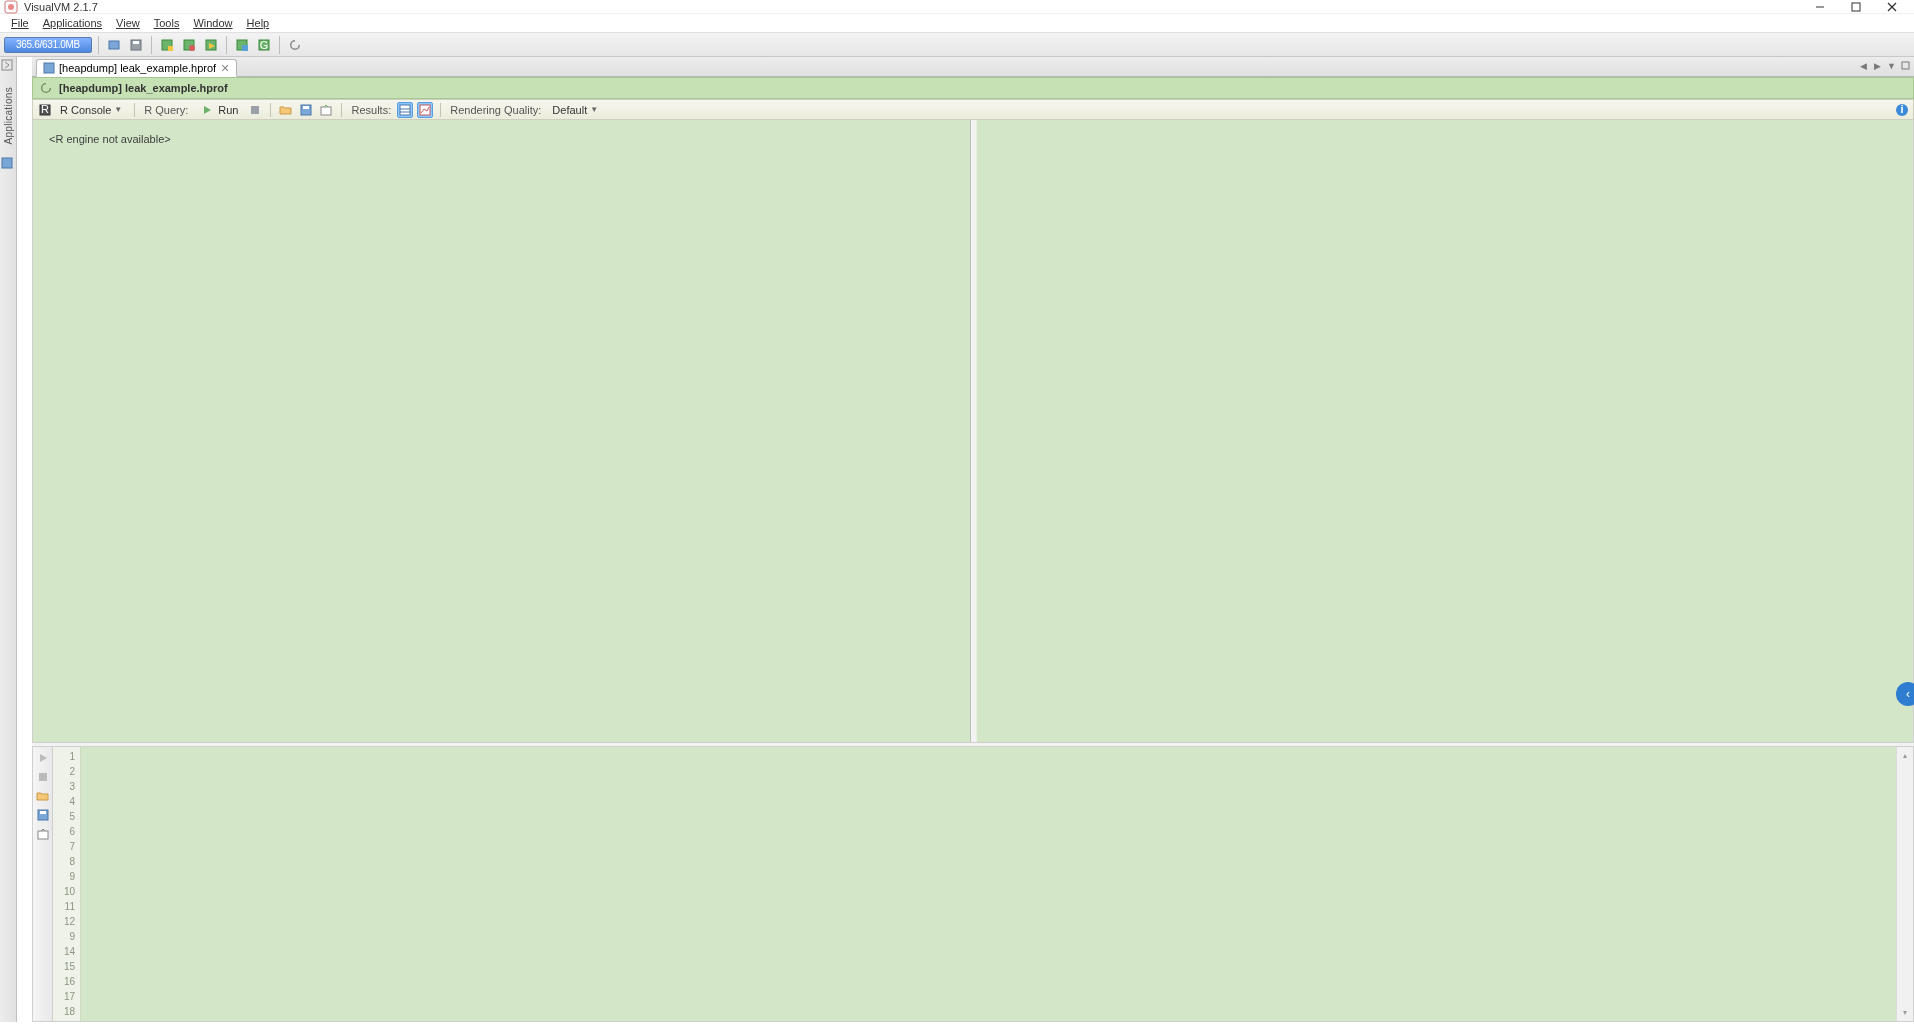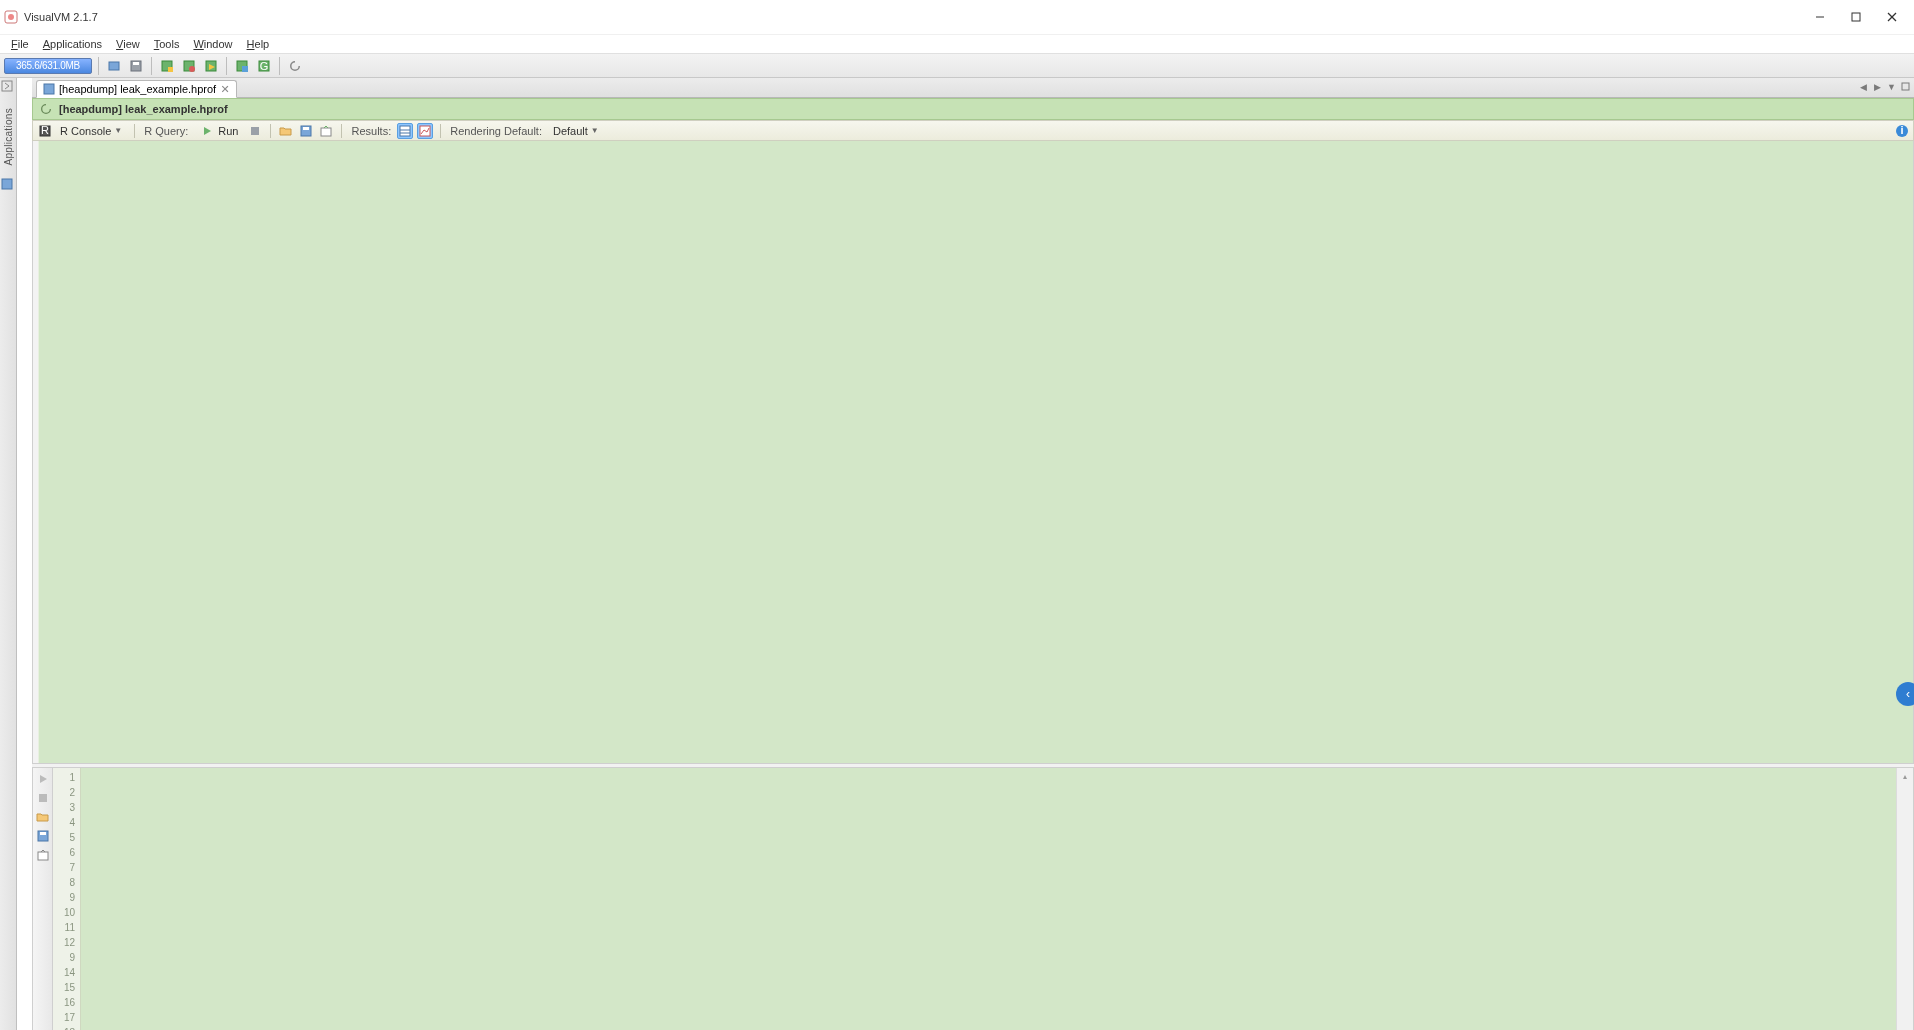--- a/index.html
+++ b/index.html
@@ -1,25 +1,25 @@
 <!DOCTYPE html>
 <html><head>
 <meta charset="utf-8">
 <style>
 * { box-sizing: border-box; margin: 0; padding: 0; font-family: "Segoe UI", Tahoma, sans-serif; font-size: 11px; }
 html, body { width: 100%; height: 100%; overflow: hidden; background: #fff; }
 
-.titlebar { height: 35px; display: flex; align-items: center; padding: 0 4px; background: #fff; border-bottom: 1px solid #f0f0f0; }
+.titlebar { height: 14px; display: flex; align-items: center; padding: 0 4px; background: #fff; border-bottom: 1px solid #f0f0f0; }
 .titlebar .app-icon { width: 14px; height: 14px; margin-right: 6px; }
 .titlebar .title { color: #333; }
 .titlebar .spacer { flex: 1; }
 .titlebar .win-btn { width: 36px; height: 22px; display: inline-flex; align-items: center; justify-content: center; color: #333; }
 
 .menubar { height: 19px; display: flex; align-items: center; padding: 0 4px; background: #fff; border-bottom: 1px solid #e0e0e0; }
-.menubar .menu { padding: 0 7px; color: #333; }
+.menubar .menu { padding: 0 7px; color: #333; text-decoration: underline; }
 .menubar .menu u { text-decoration: underline; }
 
 .toolbar { height: 24px; display: flex; align-items: center; padding: 0 4px; background: linear-gradient(#f3f3f3,#e7e7e7); border-bottom: 1px solid #c8c8c8; gap: 4px; }
 .mem-bar { width: 88px; height: 16px; background: linear-gradient(#87b3ff,#4a87e0); border: 1px solid #5a7ab0; border-radius: 2px; color: #fff; font-size: 10px; display:flex; align-items:center; justify-content:center; letter-spacing: -0.3px; }
 .tb-sep { width: 1px; height: 18px; background: #bdbdbd; margin: 0 2px; }
 .tb-icon { width: 18px; height: 18px; display:inline-flex; align-items:center; justify-content:center; border-radius:2px; }
 
 .body-row { display:flex; height: calc(100% - 65px); }
 .left-rail { width: 17px; background: linear-gradient(90deg,#ececec,#e1e1e1); border-right:1px solid #bfbfbf; display:flex; flex-direction:column; align-items:center; padding-top:2px; gap:6px; position:relative; }
 .left-rail .rail-btn { width:14px; height:14px; }
@@ -260,33 +260,36 @@
             <line x1="1" y1="8" x2="11" y2="8" stroke="#4a76a8"></line>
           </svg>
         </span>
       <span class="mini active">
           <svg width="12" height="12">
             <rect x="1" y="1" width="10" height="10" fill="#fff" stroke="#c85a5a"></rect>
             <polyline points="2,9 5,5 8,7 10,3" fill="none" stroke="#c85a5a"></polyline>
           </svg>
         </span>
       <span class="sep"></span>
-      <span class="lbl">Rendering Default:</span>
+      <span class="lbl">Rendering Quality:</span>
       <div class="btn">
         <span>Default</span>
         <span class="chev">▼</span>
       </div>
       <span class="spacer"></span>
       <span class="info-icn"><svg width="14" height="14">
             <circle cx="7" cy="7" r="6" fill="#3a8ad8"></circle>
             <text x="7" y="10" font-size="9" text-anchor="middle" fill="#fff" font-weight="bold">i</text>
           </svg></span>
     </div>
 
     <div class="panes">
+      <div class="pane left">
+        <div class="msg">&lt;R engine not available&gt;</div>
+      </div>
       <div class="gutter-v"></div>
       <div class="pane right"></div>
     </div>
 
     <div class="splitter-h"></div>
 
     <div class="bottom">
       <div class="bottom-rail">
         <span class="br">
             <svg width="10" height="10">

